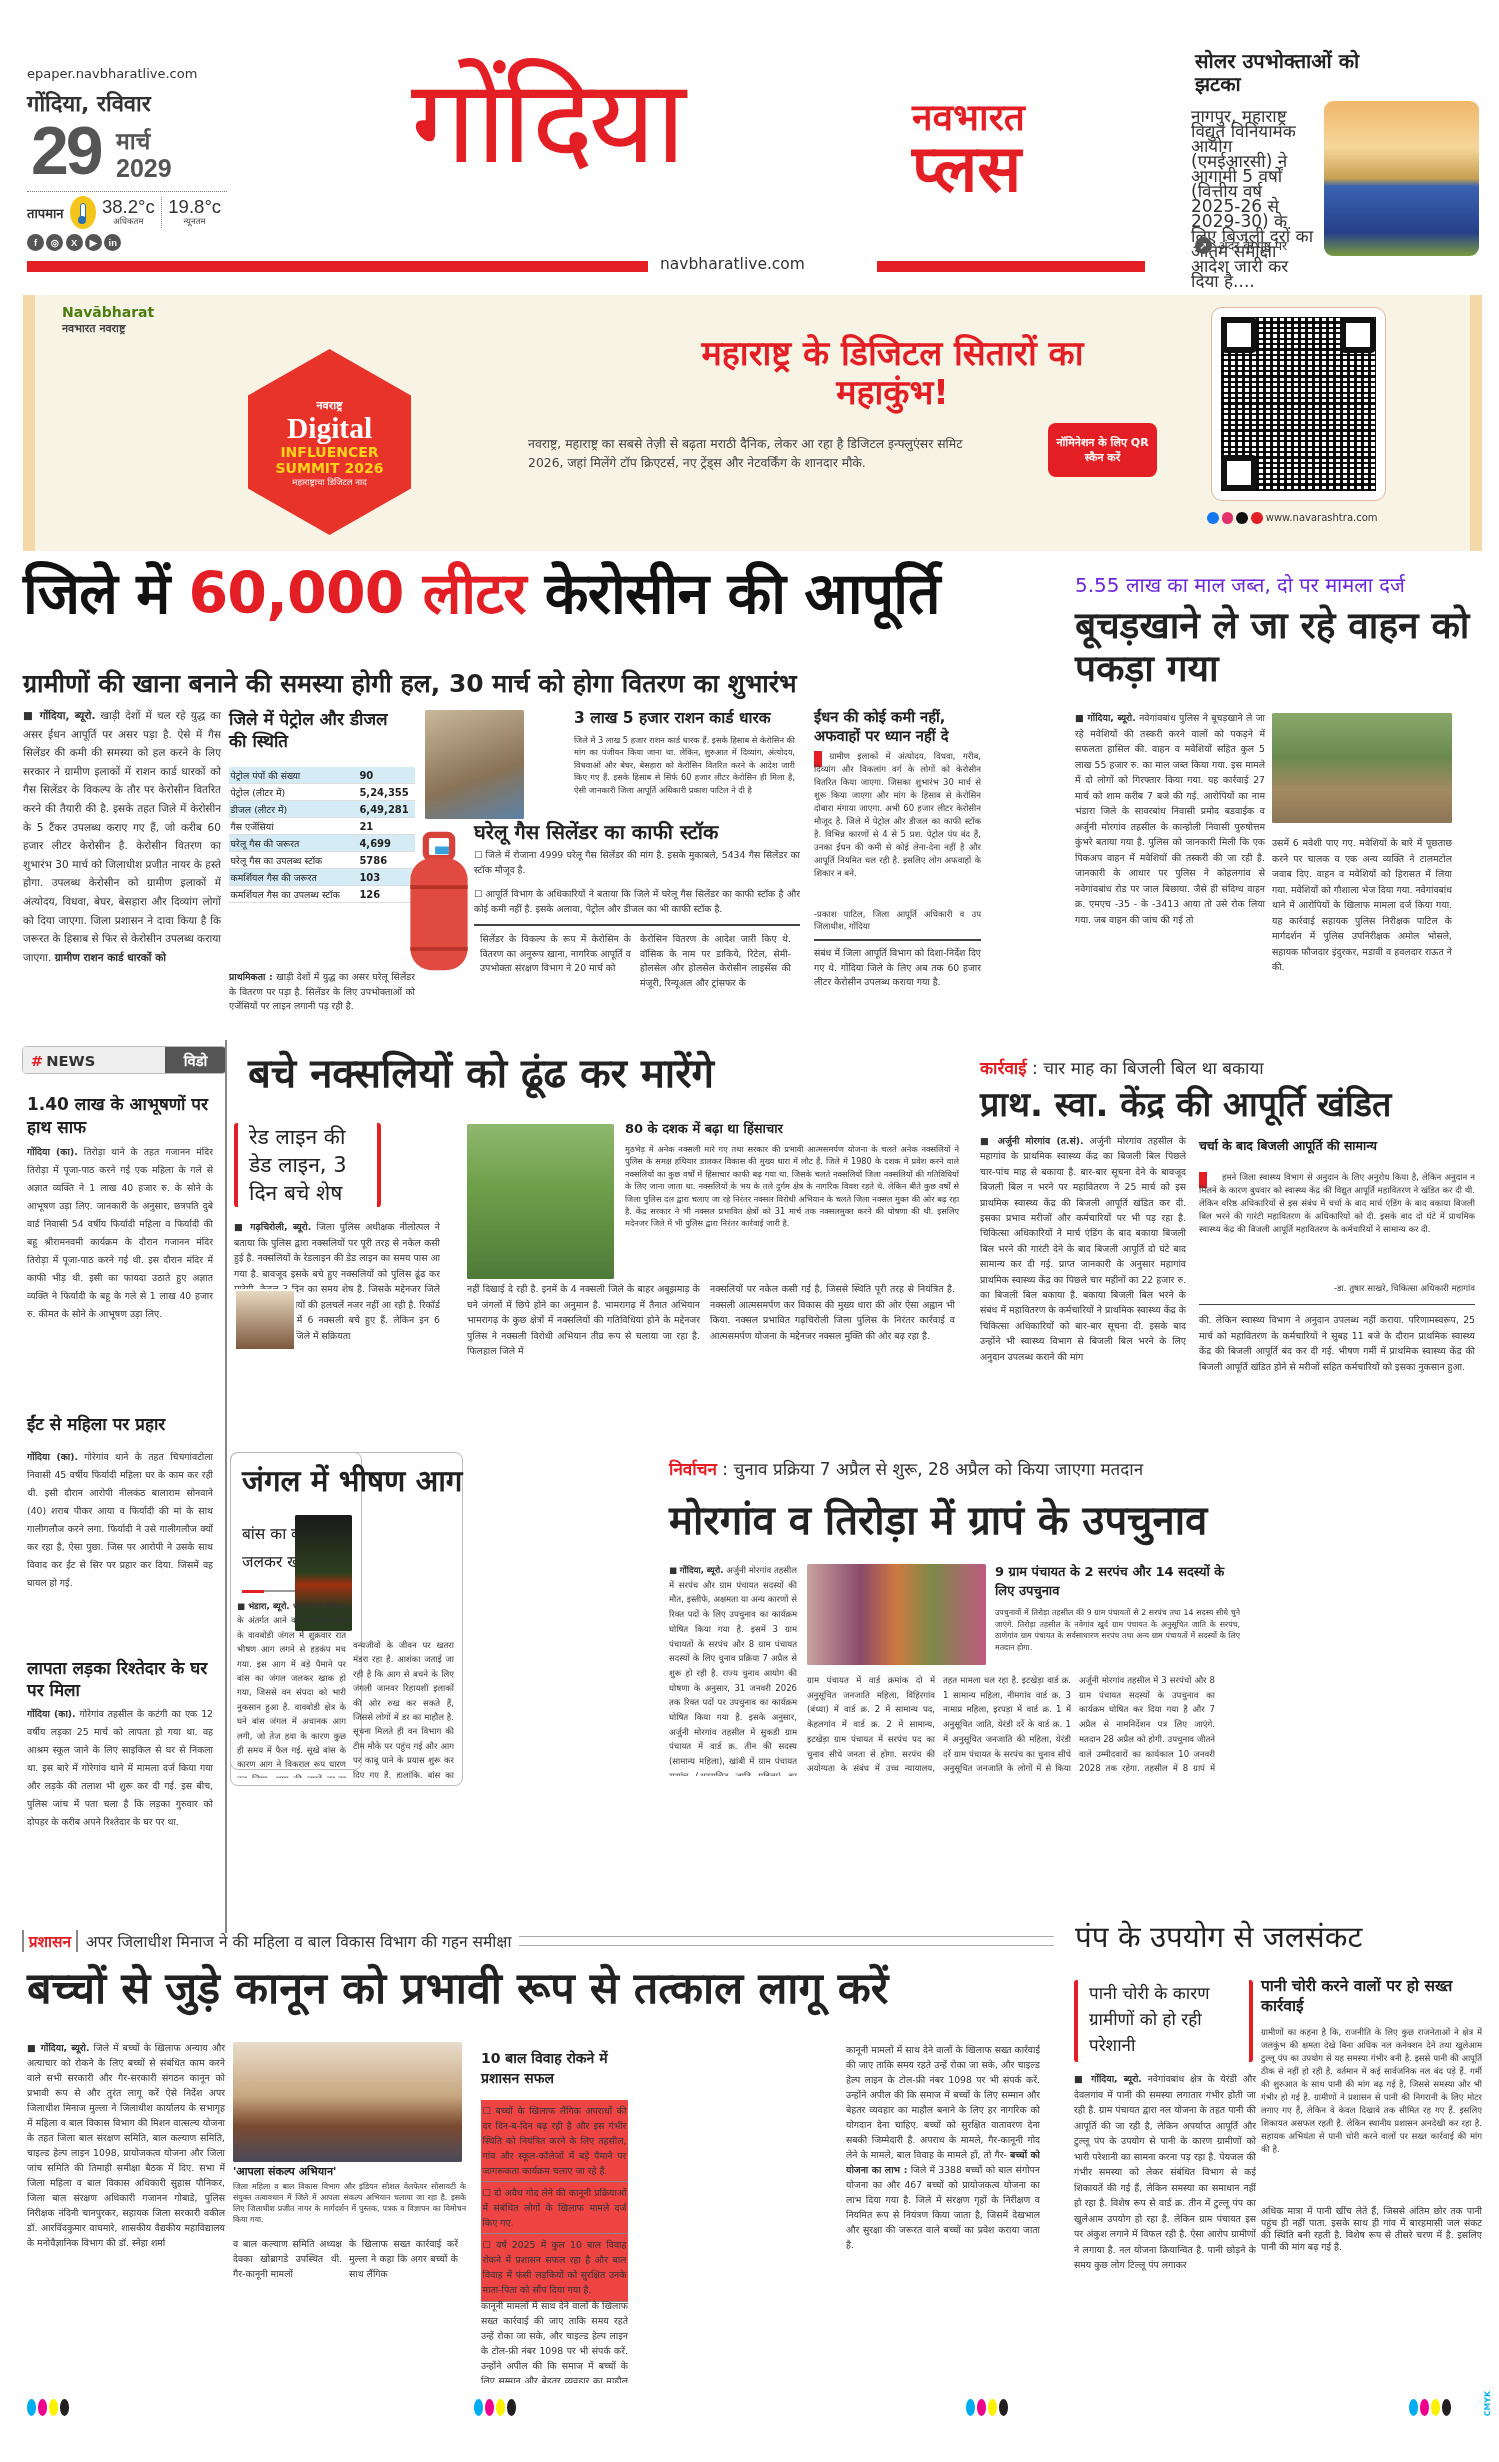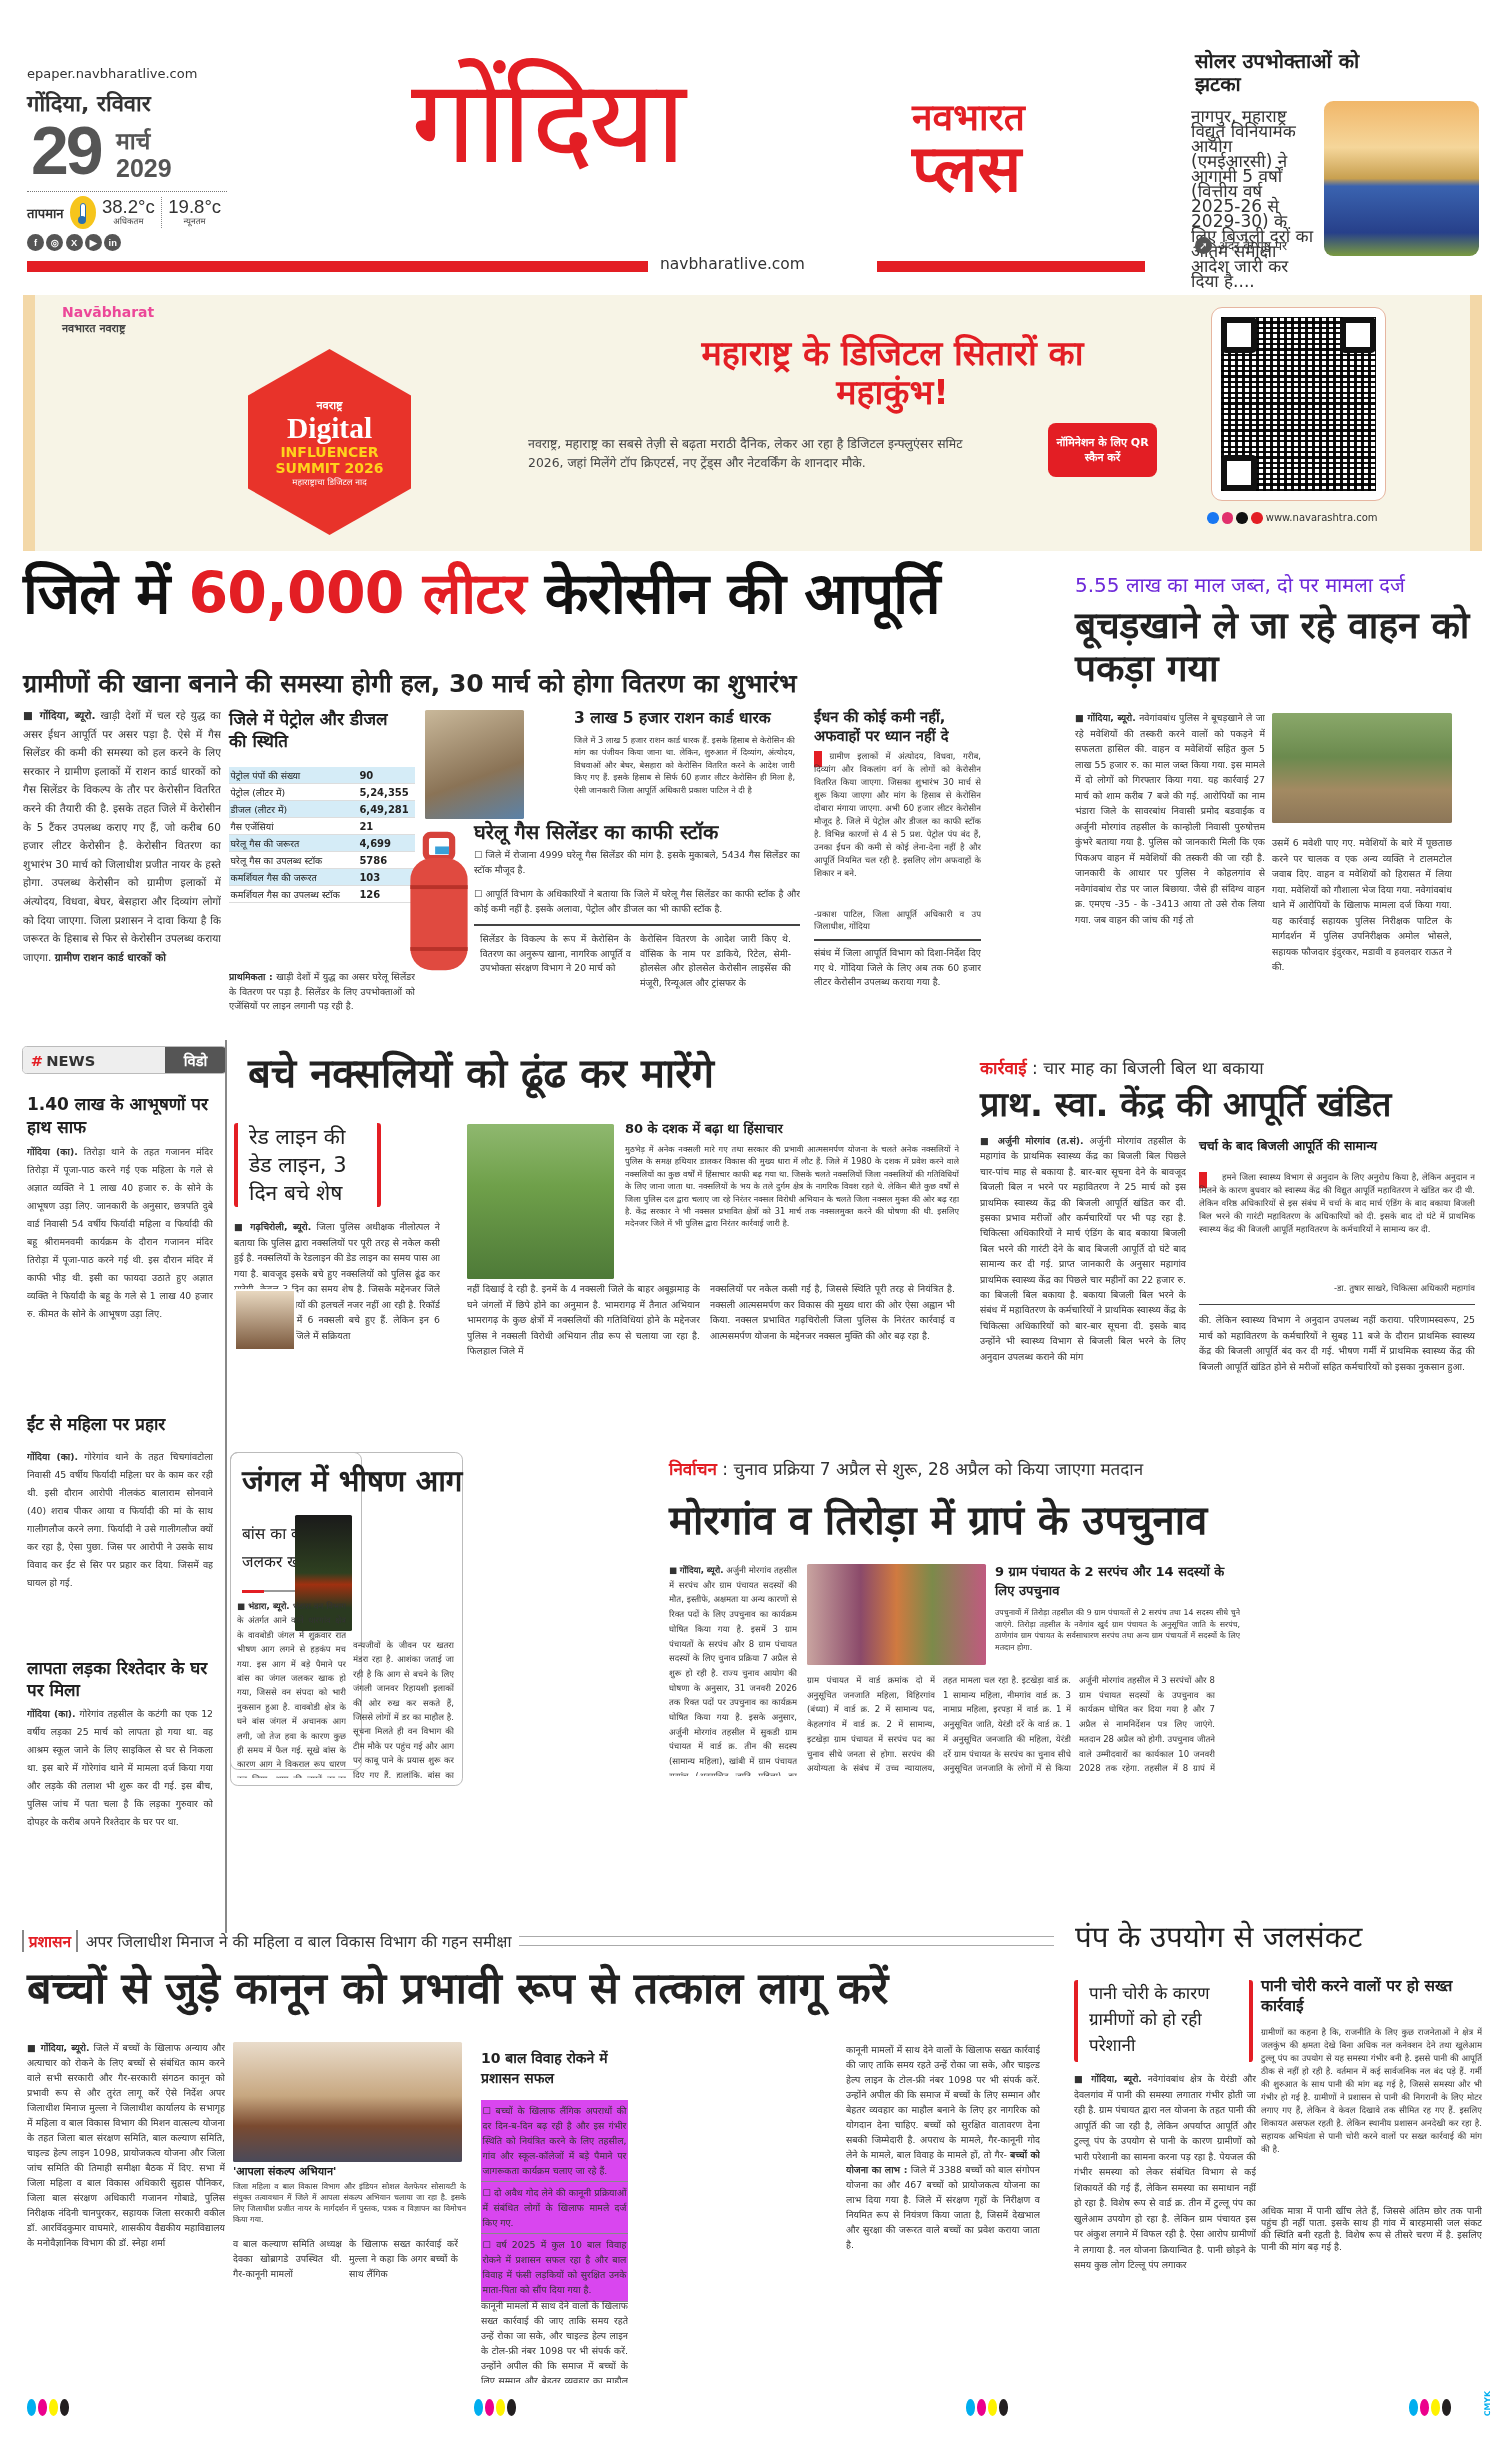--- a/index.html
+++ b/index.html
@@ -33,21 +33,21 @@
 .brand-sub2{left:912px;top:136px;font-size:65px;font-weight:bold;color:#e31e24;line-height:1}
 .site{left:660px;top:255px;font-size:15.5px;color:#333}
 .redbar{left:27px;top:261px;width:1118px;height:11px;background:#e31e24}
 .solar-h{left:1195px;top:50px;font-size:20px;font-weight:bold;color:#222;line-height:23px;width:186px}
 .solar-t{left:1191px;top:109px;font-size:17px;color:#333;line-height:15px;width:124px}
 .solar-img{left:1324px;top:101px;width:155px;height:155px;border-radius:9.3px;background:linear-gradient(180deg,#f1b76a 0%,#f5d69a 30%,#c8a050 50%,#3a63b0 55%,#27408a 85%,#7a9a40 100%)}
 .solar-more{left:1195px;top:237px;font-size:12.4px;color:#333;display:flex;align-items:center;gap:6.2px}
 .arrow-ic{width:17px;height:17px;border-radius:50%;background:#555;color:#fff;font-size:10px;display:flex;align-items:center;justify-content:center}
 
 .ad{left:23px;top:295px;width:1459px;height:256px;background:#f7f4e6;border-left:12.4px solid #f3d8a8;border-right:12.4px solid #f3d8a8}
-.ad-logo1{left:62px;top:304px;font-size:14px;font-weight:bold;color:#ec4899}
+.ad-logo1{left:62px;top:304px;font-size:14px;font-weight:bold;color:#4d7c0f}
 .ad-logo2{left:62px;top:320px;font-size:11px;font-weight:bold;color:#444}
 .ad-badge{left:248px;top:349px;width:163px;height:186px;background:#e8332a;clip-path:polygon(50% 0,100% 25%,100% 75%,50% 100%,0 75%,0 25%);display:flex;flex-direction:column;align-items:center;justify-content:center;color:#fff;text-align:center}
 .ad-badge .d{font-size:29.5px;font-weight:bold;font-family:"Liberation Serif",serif}
 .ad-badge .y{font-size:14px;font-weight:bold;color:#ffd21c;line-height:15.5px}
 .ad-h1{left:675px;top:334px;font-size:34px;font-weight:bold;color:#e31e24;text-align:center;width:435px;line-height:39px}
 .ad-desc{left:528px;top:435px;width:466px;font-size:12.4px;color:#444;text-align:left;line-height:18.6px}
 .ad-btn{left:1048px;top:423px;width:109px;height:54px;background:#e31e24;color:#fff;border-radius:7.8px;font-size:11px;font-weight:bold;display:flex;align-items:center;justify-content:center;text-align:center;line-height:15.5px}
 .qr{left:1211px;top:307px;width:175px;height:194px;background:#fff;border-radius:11px;border:1.6px solid #e6b5a0;padding:9.3px}
 .qr-inner{width:100%;height:100%;background:repeating-linear-gradient(90deg,#111 0 3.1px,#fff 3.1px 7px),repeating-linear-gradient(0deg,#111 0 2.3px,#fff 2.3px 5.4px);background-blend-mode:multiply;position:relative}
 .qr-corner{position:absolute;width:36px;height:36px;border:6.2px solid #111;background:#fff;border-radius:4.7px}
@@ -273,21 +273,21 @@
   <span style="flex:1;height:9.3px;border-top:1.6px solid #aaa;border-bottom:1.6px solid #aaa"></span>
 </div>
 <div class="abs hd" style="left:27px;top:1964px;font-size:43px">बच्चों से जुड़े कानून को प्रभावी रूप से तत्काल लागू करें</div>
 <div class="abs txt-s" style="left:27px;top:2040px;width:198px;height:342px;font-size:9.3px;line-height:15px">■ <b>गोंदिया, ब्यूरो.</b> <span>जिले में बच्चों के खिलाफ अन्याय और अत्याचार को रोकने के लिए बच्चों से संबंधित काम करने वाले सभी सरकारी और गैर-सरकारी संगठन कानून को प्रभावी रूप से और तुरंत लागू करें ऐसे निर्देश अपर जिलाधीश मिनाज मुल्ला ने जिलाधीश कार्यालय के सभागृह में महिला व बाल विकास विभाग की मिशन वात्सल्य योजना के तहत जिला बाल संरक्षण समिति, बाल कल्याण समिति, चाइल्ड हेल्प लाइन 1098, प्रायोजकत्व योजना और जिला जांच समिति की तिमाही समीक्षा बैठक में दिए. सभा में जिला महिला व बाल विकास अधिकारी सुहास पौनिकर, जिला बाल संरक्षण अधिकारी गजानन गोबाडे, पुलिस निरीक्षक नंदिनी चानपुरकर, सहायक जिला सरकारी वकील डॉ. आरविंदकुमार वाघमारे, शासकीय वैद्यकीय महाविद्यालय के मनोवैज्ञानिक विभाग की डॉ. स्नेहा शर्मा</span></div>
 <div class="abs photo" style="left:233px;top:2042px;width:229px;height:120px;background:linear-gradient(180deg,#e9dccb 0%,#c7a780 45%,#7a4a30 70%,#4a4a5a 100%)"></div>
 <div class="abs hd" style="left:233px;top:2166px;font-size:11px">'आपला संकल्प अभियान'</div>
 <div class="abs txt-s" style="left:233px;top:2181px;width:233px;height:50px;font-size:7.8px;line-height:11px">जिला महिला व बाल विकास विभाग और इंडियन सोशल वेलफेयर सोसायटी के संयुक्त तत्वावधान में जिले में आपला संकल्प अभियान चलाया जा रहा है. इसके लिए जिलाधीश प्रजीत नायर के मार्गदर्शन में पुस्तक, पत्रक व विज्ञापन का विमोचन किया गया.</div>
 <div class="abs txt-s" style="left:233px;top:2236px;width:109px;height:147px;font-size:9.3px;line-height:15px">व बाल कल्याण समिति अध्यक्ष देवका खोब्रागडे उपस्थित थी. गैर-कानूनी मामलों</div>
 <div class="abs txt-s" style="left:349px;top:2236px;width:109px;height:147px;font-size:9.3px;line-height:15px">के खिलाफ सख्त कार्रवाई करें मुल्ला ने कहा कि अगर बच्चों के साथ लैंगिक</div>
 <div class="abs hd" style="left:481px;top:2048px;font-size:14px;width:147px;line-height:20px;font-weight:bold">10 बाल विवाह रोकने में प्रशासन सफल</div>
-<div class="abs" style="left:481px;top:2100px;width:147px;background:#d946ef" id="childBullets">
+<div class="abs" style="left:481px;top:2100px;width:147px;background:#ef4444" id="childBullets">
     <div class="txt-s" style="font-size: 9.3px; line-height: 15px; padding: 3.1px 1.6px; border-bottom: 0.8px solid rgb(136, 136, 136);">☐ <span>बच्चों के खिलाफ लैंगिक अपराधों की दर दिन-ब-दिन बढ़ रही है और इस गंभीर स्थिति को नियंत्रित करने के लिए तहसील, गांव और स्कूल-कॉलेजों में बड़े पैमाने पर जागरूकता कार्यक्रम चलाए जा रहे हैं.</span></div>
     <div class="txt-s" style="font-size: 9.3px; line-height: 15px; padding: 3.1px 1.6px; border-bottom: 0.8px solid rgb(136, 136, 136);">☐ <span>दो अवैध गोद लेने की कानूनी प्रक्रियाओं में संबंधित लोगों के खिलाफ मामले दर्ज किए गए.</span></div>
     <div class="txt-s" style="font-size: 9.3px; line-height: 15px; padding: 3.1px 1.6px; border-bottom: 0.8px solid rgb(136, 136, 136);">☐ <span>वर्ष 2025 में कुल 10 बाल विवाह रोकने में प्रशासन सफल रहा है और बाल विवाह में फंसी लड़कियों को सुरक्षित उनके माता-पिता को सौंप दिया गया है.</span></div>
   </div>
 <div class="abs txt-s" style="left:481px;top:2298px;width:147px;height:85px;font-size:9.3px;line-height:15px">कानूनी मामलों में साथ देने वालों के खिलाफ सख्त कार्रवाई की जाए ताकि समय रहते उन्हें रोका जा सके, और चाइल्ड हेल्प लाइन के टोल-फ्री नंबर 1098 पर भी संपर्क करें. उन्होंने अपील की कि समाज में बच्चों के लिए सम्मान और बेहतर व्यवहार का माहौल बनाने के लिए हर नागरिक को योगदान देना चाहिए. बच्चों को सुरक्षित वातावरण देना सबकी जिम्मेदारी है. अपराध के मामले, गैर-कानूनी गोद लेने के मामले, बाल विवाह के मामले हों, तो गैर-</div>
 <div class="abs txt-s" style="left:846px;top:2042px;width:194px;height:342px;font-size:9.3px;line-height:15px"><span>कानूनी मामलों में साथ देने वालों के खिलाफ सख्त कार्रवाई की जाए ताकि समय रहते उन्हें रोका जा सके, और चाइल्ड हेल्प लाइन के टोल-फ्री नंबर 1098 पर भी संपर्क करें. उन्होंने अपील की कि समाज में बच्चों के लिए सम्मान और बेहतर व्यवहार का माहौल बनाने के लिए हर नागरिक को योगदान देना चाहिए. बच्चों को सुरक्षित वातावरण देना सबकी जिम्मेदारी है. अपराध के मामले, गैर-कानूनी गोद लेने के मामले, बाल विवाह के मामले हों, तो गैर-</span> <b>बच्चों को योजना का लाभ :</b> <span>जिले में 3388 बच्चों को बाल संगोपन योजना का और 467 बच्चों को प्रायोजकत्व योजना का लाभ दिया गया है. जिले में संरक्षण गृहों के निरीक्षण व नियमित रूप से नियंत्रण किया जाता है, जिसमें देखभाल और सुरक्षा की जरूरत वाले बच्चों का प्रवेश कराया जाता है.</span></div>
 
 <div class="abs hd" style="left:1075px;top:1921px;font-size:29.5px;font-weight:normal">पंप के उपयोग से जलसंकट</div>
 <div class="abs hd boxed-red" style="left:1074px;top:1980px;width:179px;height:82px;font-size:17px;line-height:26px;font-weight:normal">पानी चोरी के कारण ग्रामीणों को हो रही परेशानी</div>
 <div class="abs txt-s" style="left:1074px;top:2071px;width:182px;height:311px;font-size:9.3px;line-height:15.5px">■ <b>गोंदिया, ब्यूरो.</b> <span>नवेगांवबांध क्षेत्र के येरंडी और देवलगांव में पानी की समस्या लगातार गंभीर होती जा रही है. ग्राम पंचायत द्वारा नल योजना के तहत पानी की आपूर्ति की जा रही है, लेकिन अपर्याप्त आपूर्ति और टुल्लू पंप के उपयोग से पानी के कारण ग्रामीणों को भारी परेशानी का सामना करना पड़ रहा है. पेयजल की गंभीर समस्या को लेकर संबंधित विभाग से कई शिकायतें की गई हैं, लेकिन समस्या का समाधान नहीं हो रहा है. विशेष रूप से वार्ड क्र. तीन में टुल्लू पंप का खुलेआम उपयोग हो रहा है. लेकिन ग्राम पंचायत इस पर अंकुश लगाने में विफल रही है. ऐसा आरोप ग्रामीणों ने लगाया है. नल योजना क्रियान्वित है. पानी छोड़ने के समय कुछ लोग टिल्लू पंप लगाकर</span></div>

